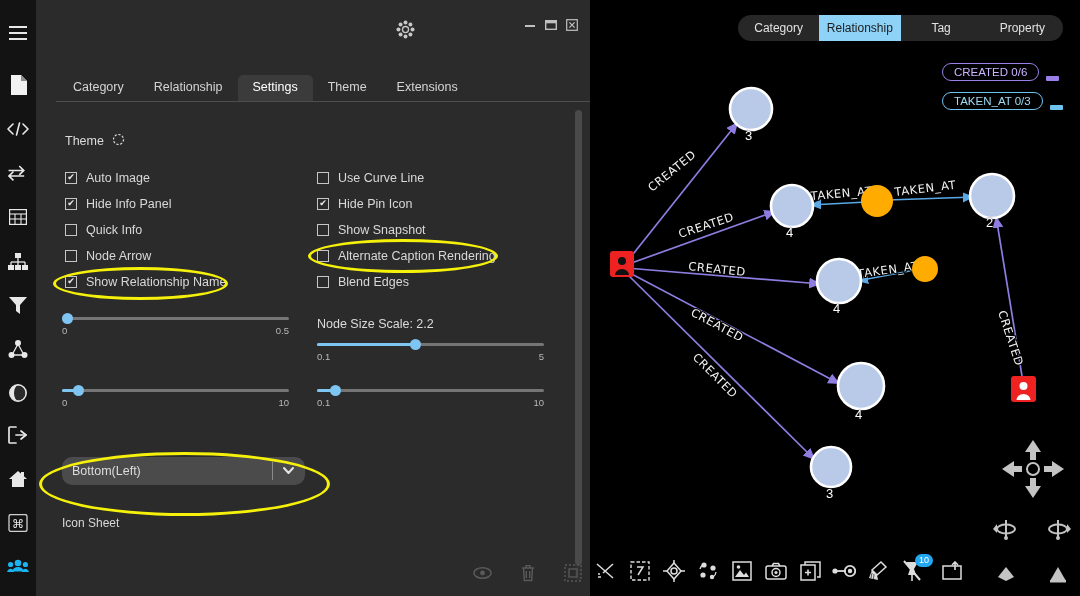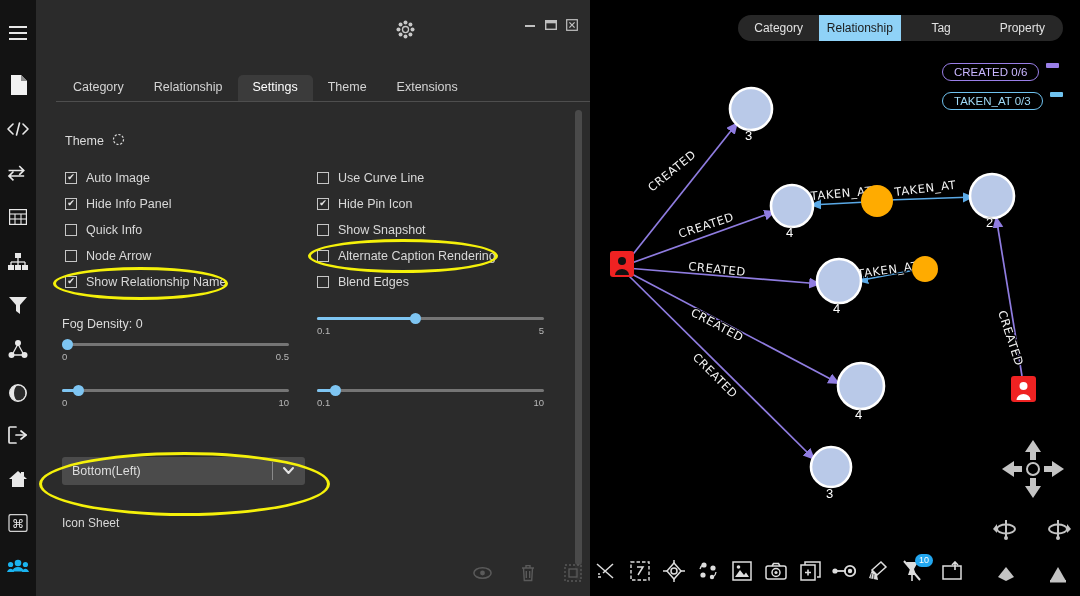--- a/index.html
+++ b/index.html
@@ -104,21 +104,21 @@
   .sl-thumb {
     position: absolute; top: -4px; width: 11px; height: 11px; border-radius: 50%;
     background: #7ec5f2; margin-left: -5px;
   }
   .sl-ends { display: flex; justify-content: space-between; margin-top: 5px; color: #b9b9b9; font-size: 9.5px; }
 
   
   .dd-block { position: absolute; width: 243px; }
   .dd-label { color: #d8d8d8; font-size: 12px; margin-bottom: 7px; }
   .dd-box {
-    height: 28px; background: #4b4b4b; border-radius: 3px;
+    height: 28px; background: #4b4b4b; border-radius: 10px;
     display: flex; align-items: center; position: relative;
   }
   .dd-val { color: #dddddd; font-size: 12.5px; padding-left: 10px; }
   .dd-sep { position: absolute; right: 32px; top: 5px; width: 1px; height: 18px; background: #8a8a8a; }
   .dd-arrow { position: absolute; right: 9px; top: 6px; color: #e4e4e4; }
 
   
   #panel-footer {
     position: absolute; right: 8px; bottom: 10px;
     display: flex; gap: 28px; align-items: center; color: #555555;
@@ -145,21 +145,21 @@
   #graph-tabs {
     position: absolute; left: 148px; top: 15px; width: 325px; height: 26px;
     background: #272727; border-radius: 13px; display: flex; overflow: hidden;
   }
   .gtab {
     flex: 1; display: flex; align-items: center; justify-content: center;
     font-size: 12px; color: #e2e2e2;
   }
   .gtab.active { background: #8fd2f7; color: #1b1b1b; }
 
-  .legend-row { position: absolute; display: flex; align-items: flex-start; gap: 7px; }
+  .legend-row { position: absolute; display: flex; align-items: flex-end; gap: 7px; }
   .legend-pill {
     border-radius: 11px; padding: 2px 11px; font-size: 11.5px;
     background: #000;
   }
   .legend-dash { width: 13px; height: 5px; border-radius: 1px; }
 
   
   #navpad { position: absolute; right: 16px; bottom: 98px; width: 62px; height: 58px; color: #c4c4c4; }
   #rot-row { position: absolute; right: 8px; bottom: 52px; display: flex; gap: 24px; color: #c4c4c4; }
   #tilt-row { position: absolute; right: 8px; bottom: 8px; display: flex; gap: 24px; color: #c4c4c4; }
@@ -405,32 +405,32 @@
       <div class="chk-row" style="left:281px;top:141px">
         <span class="cbox"></span>
         <span>Alternate Caption Rendering</span>
       </div>
       <div class="chk-row" style="left:281px;top:167px">
         <span class="cbox"></span>
         <span>Blend Edges</span>
       </div>
 
       <div class="slider-block" style="left:26px;top:209px">
-        <div class="sl-label">Fog Density: 0</div>
         <div class="sl-track">
           <div class="sl-fill" style="width:0%"></div>
           <div class="sl-thumb" style="left:2%"></div>
         </div>
         <div class="sl-ends">
           <span>0</span>
           <span>0.5</span>
         </div>
       </div>
 
       <div class="slider-block" style="left:281px;top:209px">
+        <div class="sl-label">Node Size Scale: 2.2</div>
         <div class="sl-track">
           <div class="sl-fill" style="width:43%"></div>
           <div class="sl-thumb" style="left:43%"></div>
         </div>
         <div class="sl-ends">
           <span>0.1</span>
           <span>5</span>
         </div>
       </div>
 

